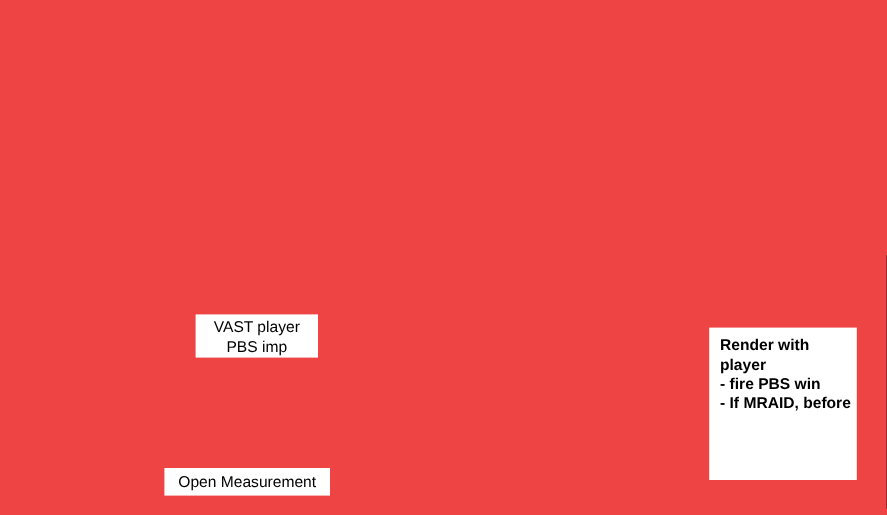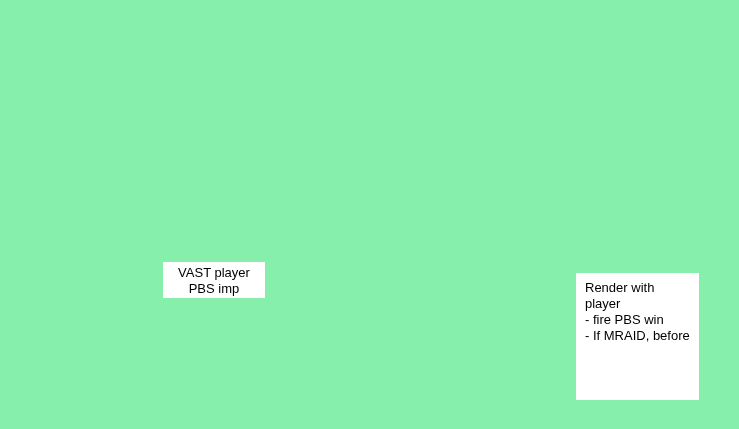--- a/index.html
+++ b/index.html
@@ -4,21 +4,21 @@
 <style>
   html, body {
     margin: 0;
     padding: 0;
     background: #000000;
   }
   .canvas {
     position: relative;
     width: 739px;
     height: 429px;
-    background: #86efac;
+    background: #ef4444;
     overflow: hidden;
     font-family: "Liberation Sans", sans-serif;
   }
   .node {
     position: absolute;
     background: #ffffff;
     color: #000000;
     font-size: 13px;
     box-sizing: border-box;
   }
@@ -34,39 +34,41 @@
     padding-top: 3px;
   }
   #open-measurement-box {
     left: 137px;
     top: 390px;
     width: 138px;
     height: 23px;
     line-height: 23px;
   }
   #render-note-box {
-    left: 576px;
+    left: 591px;
     top: 273px;
     width: 123px;
     height: 127px;
     line-height: 16px;
     padding: 7px 2px 0 9px;
     text-align: left;
+    font-weight: bold;
   }
 </style>
 </head>
 <body>
 
 <div class="canvas">
 
   <div class="node centered" id="vast-player-box">
     <div>VAST player</div>
     <div>PBS imp</div>
   </div>
 
+  <div class="node centered" id="open-measurement-box">Open Measurement</div>
 
   <div class="node" id="render-note-box">
     <div>Render with</div>
     <div>player</div>
     <div>- fire PBS win</div>
     <div>- If MRAID, before</div>
   </div>
 
 </div>
 

